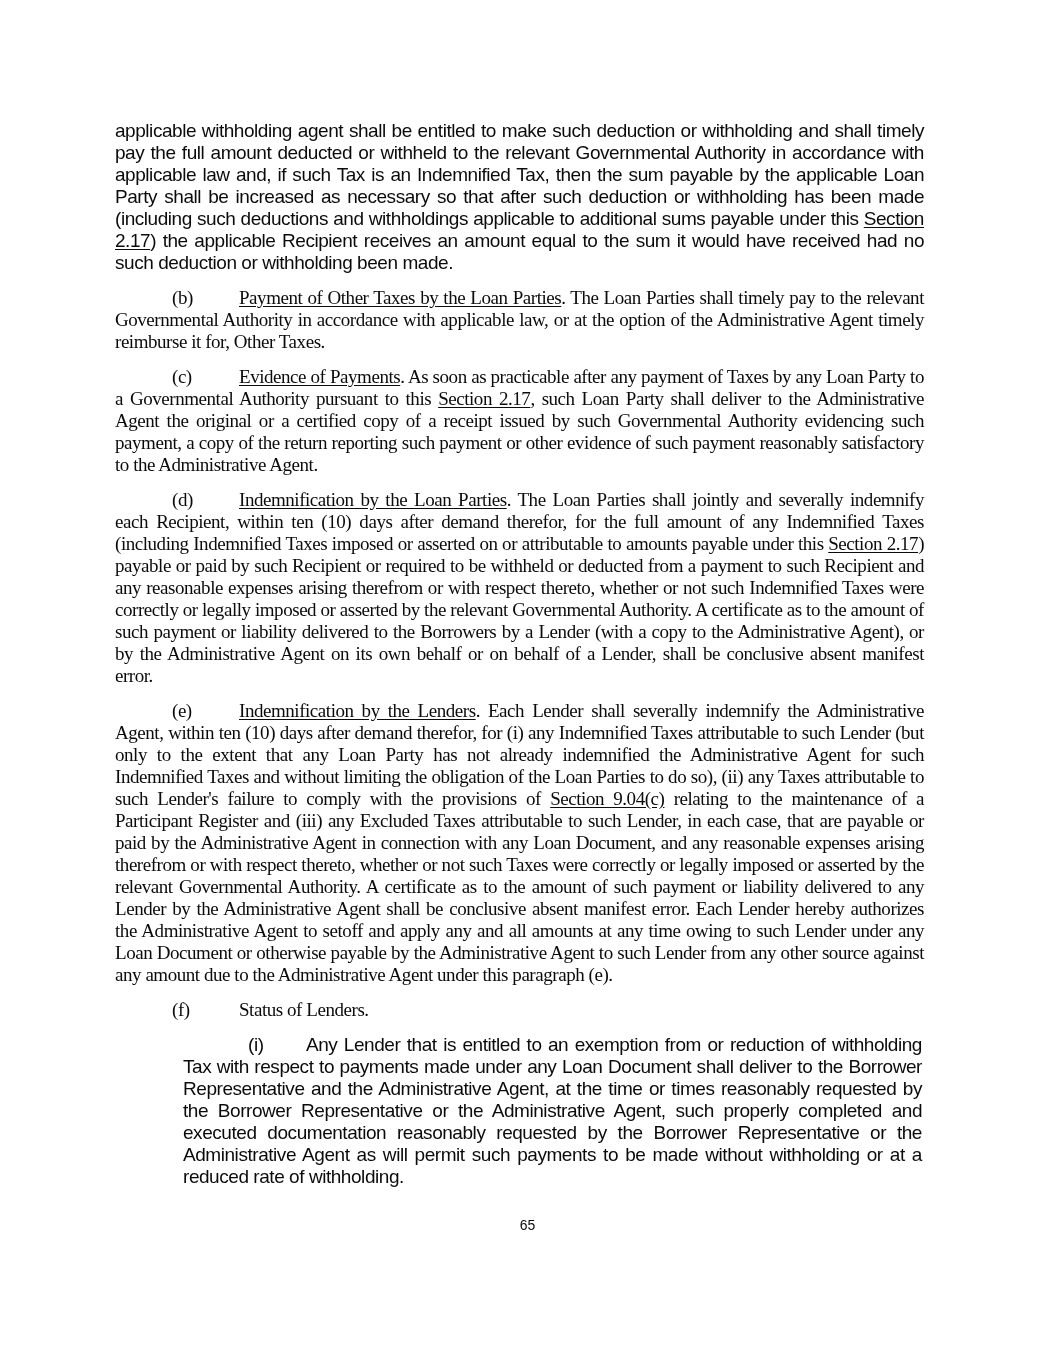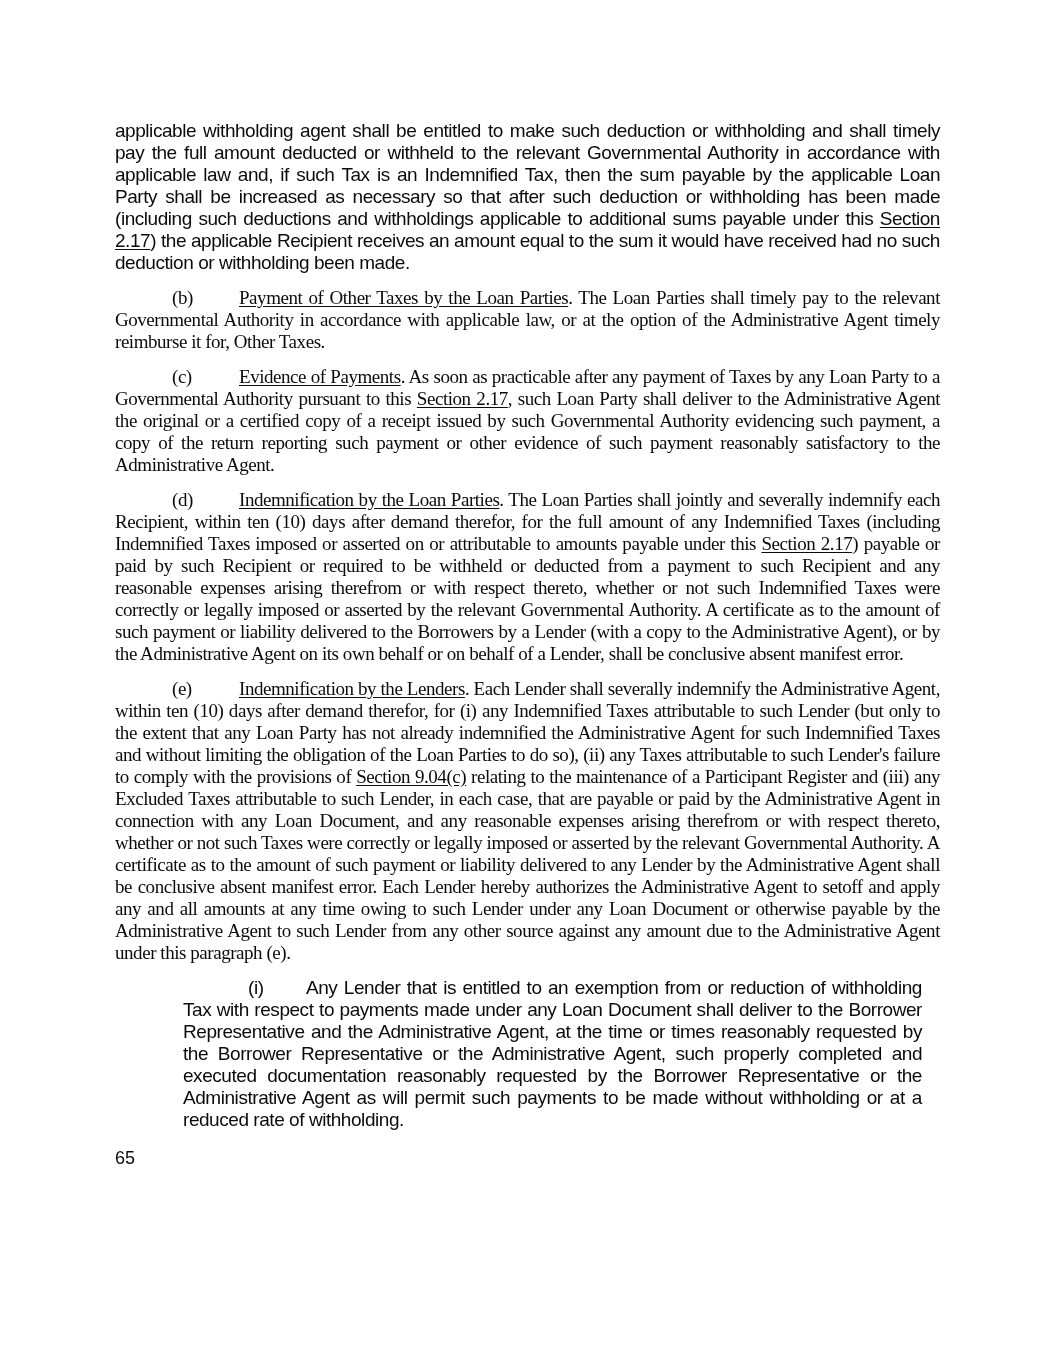--- a/index.html
+++ b/index.html
@@ -19,21 +19,21 @@
     padding: 120px 115px 0 115px;
     background: #ffffff;
     color: #0b0b0b;
     font-family: "Liberation Sans", sans-serif;
     font-size: 19px;
     line-height: 22px;
     letter-spacing: -0.45px;
     -webkit-font-smoothing: antialiased;
   }
   p.para {
-    margin: 0 0 13px 0;
+    margin: 0 16px 13px 0;
     text-align: justify;
     text-indent: 0;
   }
   p.para.indent {
     text-indent: 57px;
     font-family: Liberation Serif, serif;
   }
   p.para.sub {
     margin-left: 68px;
     margin-right: 18px;
@@ -45,31 +45,33 @@
     text-indent: 0;
   }
   p.para.sub span.label {
     width: 58px;
   }
   span.u {
     text-decoration: underline;
     text-underline-offset: 2px;
   }
   .pageno {
-    margin-top: 16px;
+    text-align: center;
+    margin-top: 26px;
     letter-spacing: 0;
-    font-size: 18px;
+    font-size: 14px;
   }
 </style>
 </head>
 <body>
 
 <div class="page">
   <div>
       <p class="para body"><span>applicable withholding agent shall be entitled to make such deduction or withholding and shall timely pay the full amount deducted or withheld to the relevant Governmental Authority in accordance with applicable law and, if such Tax is an Indemnified Tax, then the sum payable by the applicable Loan Party shall be increased as necessary so that after such deduction or withholding has been made (including such deductions and withholdings applicable to additional sums payable under this </span><span class="u">Section 2.17</span><span>) the applicable Recipient receives an amount equal to the sum it would have received had no such deduction or withholding been made.</span></p>
       <p class="para body indent"><span class="label">(b)</span><span class="u">Payment of Other Taxes by the Loan Parties</span><span>.  The Loan Parties shall timely pay to the relevant Governmental Authority in accordance with applicable law, or at the option of the Administrative Agent timely reimburse it for, Other Taxes.</span></p>
       <p class="para body indent"><span class="label">(c)</span><span class="u">Evidence of Payments</span><span>.  As soon as practicable after any payment of Taxes by any Loan Party to a Governmental Authority pursuant to this </span><span class="u">Section 2.17</span><span>, such Loan Party shall deliver to the Administrative Agent the original or a certified copy of a receipt issued by such Governmental Authority evidencing such payment, a copy of the return reporting such payment or other evidence of such payment reasonably satisfactory to the Administrative Agent.</span></p>
       <p class="para body indent"><span class="label">(d)</span><span class="u">Indemnification by the Loan Parties</span><span>.  The Loan Parties shall jointly and severally indemnify each Recipient, within ten (10) days after demand therefor, for the full amount of any Indemnified Taxes (including Indemnified Taxes imposed or asserted on or attributable to amounts payable under this </span><span class="u">Section 2.17</span><span>) payable or paid by such Recipient or required to be withheld or deducted from a payment to such Recipient and any reasonable expenses arising therefrom or with respect thereto, whether or not such Indemnified Taxes were correctly or legally imposed or asserted by the relevant Governmental Authority.  A certificate as to the amount of such payment or liability delivered to the Borrowers by a Lender (with a copy to the Administrative Agent), or by the Administrative Agent on its own behalf or on behalf of a Lender, shall be conclusive absent manifest error.</span></p>
       <p class="para body indent"><span class="label">(e)</span><span class="u">Indemnification by the Lenders</span><span>.  Each Lender shall severally indemnify the Administrative Agent, within ten (10) days after demand therefor, for (i) any Indemnified Taxes attributable to such Lender (but only to the extent that any Loan Party has not already indemnified the Administrative Agent for such Indemnified Taxes and without limiting the obligation of the Loan Parties to do so), (ii) any Taxes attributable to such Lender's failure to comply with the provisions of </span><span class="u">Section 9.04(c)</span><span> relating to the maintenance of a Participant Register and (iii) any Excluded Taxes attributable to such Lender, in each case, that are payable or paid by the Administrative Agent in connection with any Loan Document, and any reasonable expenses arising therefrom or with respect thereto, whether or not such Taxes were correctly or legally imposed or asserted by the relevant Governmental Authority.  A certificate as to the amount of such payment or liability delivered to any Lender by the Administrative Agent shall be conclusive absent manifest error.  Each Lender hereby authorizes the Administrative Agent to setoff and apply any and all amounts at any time owing to such Lender under any Loan Document or otherwise payable by the Administrative Agent to such Lender from any other source against any amount due to the Administrative Agent under this paragraph (e).</span></p>
+      <p class="para body indent"><span class="label">(f)</span><span>Status of Lenders.</span></p>
       <p class="para body sub"><span class="label">(i)</span><span>Any Lender that is entitled to an exemption from or reduction of withholding Tax with respect to payments made under any Loan Document shall deliver to the Borrower Representative and the Administrative Agent, at the time or times reasonably requested by the Borrower Representative or the Administrative Agent, such properly completed and executed documentation reasonably requested by the Borrower Representative or the Administrative Agent as will permit such payments to be made without withholding or at a reduced rate of withholding.</span></p>
     </div>
   <div class="pageno">65</div>
 </div>
 
 </body></html>

